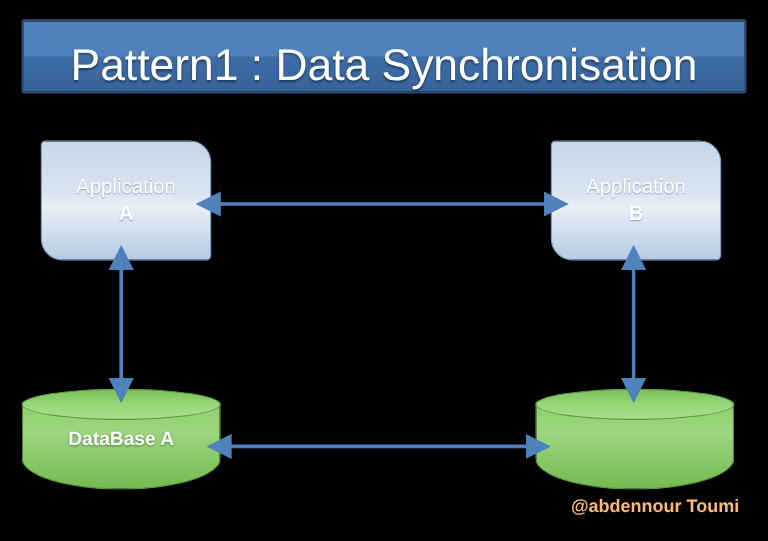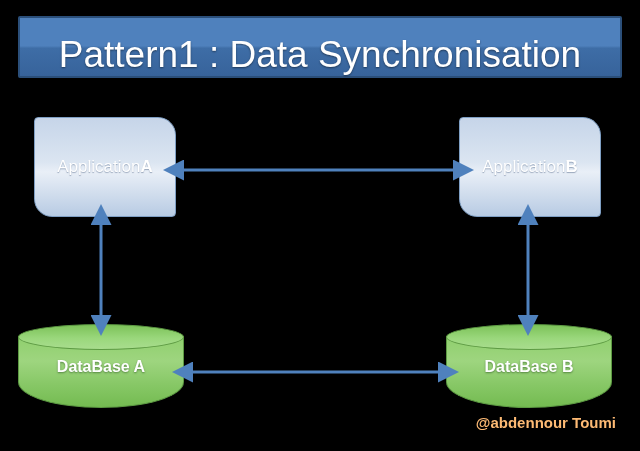--- a/index.html
+++ b/index.html
@@ -47,21 +47,21 @@
     height: 100px;
     box-sizing: border-box;
     border: 1px solid #7f9fc4;
     border-top-left-radius: 4px;
     border-top-right-radius: 18px;
     border-bottom-left-radius: 18px;
     border-bottom-right-radius: 4px;
     background: linear-gradient(to bottom, #c6d5e9 0%, #dbe5f1 45%, #e9eff7 55%, #b8cbe3 100%);
     box-shadow: 2px 3px 4px rgba(0,0,0,0.55);
     display: flex;
-    flex-direction: row;
+    flex-direction: column;
     align-items: center;
     justify-content: center;
     color: #ffffff;
     font-size: 17px;
     line-height: 1.28;
     text-shadow: 0 1px 1px rgba(90,110,140,0.55);
   }
   #app-a { left: 34px; top: 117px; }
   #app-b { left: 459px; top: 117px; }
   .app-line1 { font-weight: normal; }
@@ -150,21 +150,20 @@
 
 <div class="db" id="db-a">
   <div class="db-body"></div>
   <div class="db-top"></div>
   <div class="db-label">DataBase A</div>
 </div>
 
 <div class="db" id="db-b">
   <div class="db-body"></div>
   <div class="db-top"></div>
-  <div class="db-label">DataBase B</div>
 </div>
 
 <svg id="arrows" viewBox="0 0 640 451">
   <defs>
     <marker id="arrow-start" markerWidth="7" markerHeight="7" refX="6" refY="3.5" orient="auto" markerUnits="strokeWidth">
       <path d="M7,0 L0,3.5 L7,7 z" fill="#4f81bd"></path>
     </marker>
     <marker id="arrow-end" markerWidth="7" markerHeight="7" refX="1" refY="3.5" orient="auto" markerUnits="strokeWidth">
       <path d="M0,0 L7,3.5 L0,7 z" fill="#4f81bd"></path>
     </marker>

